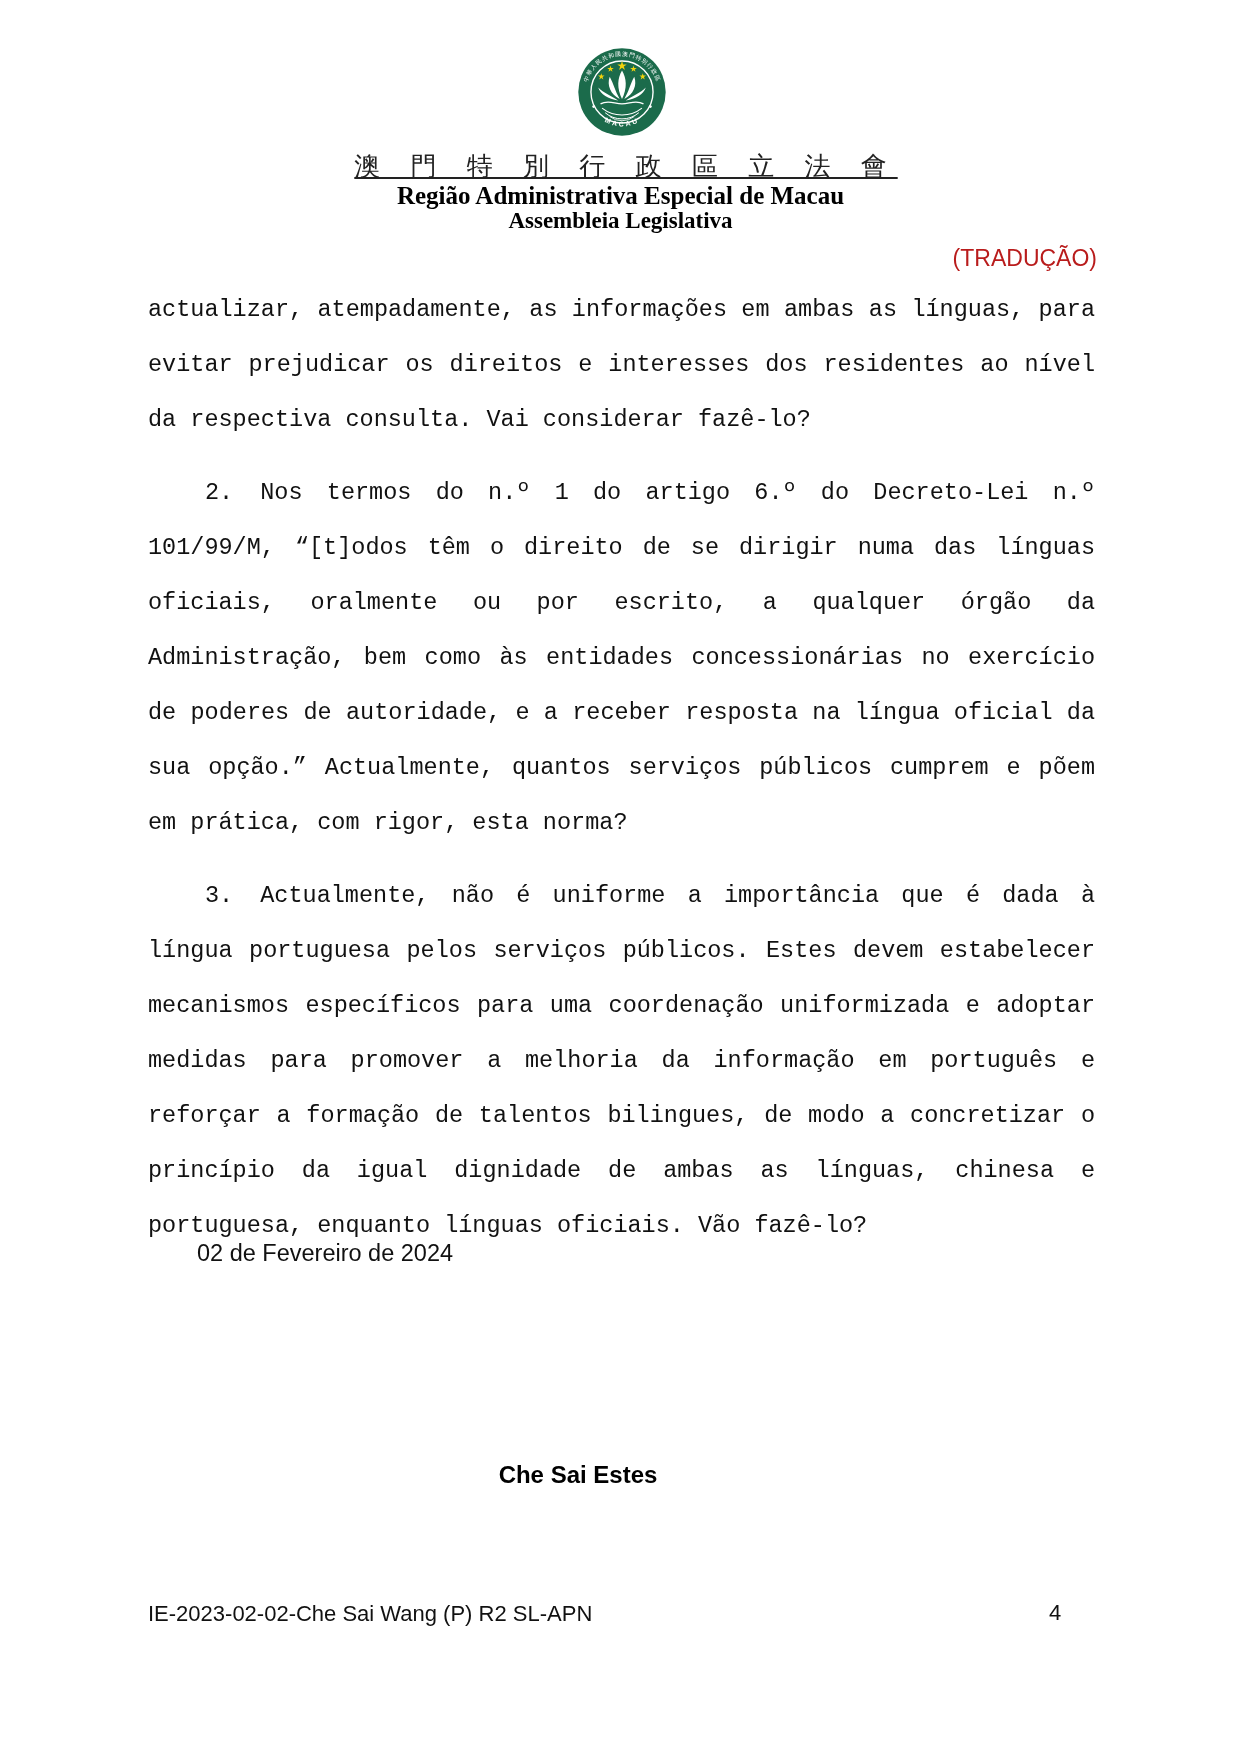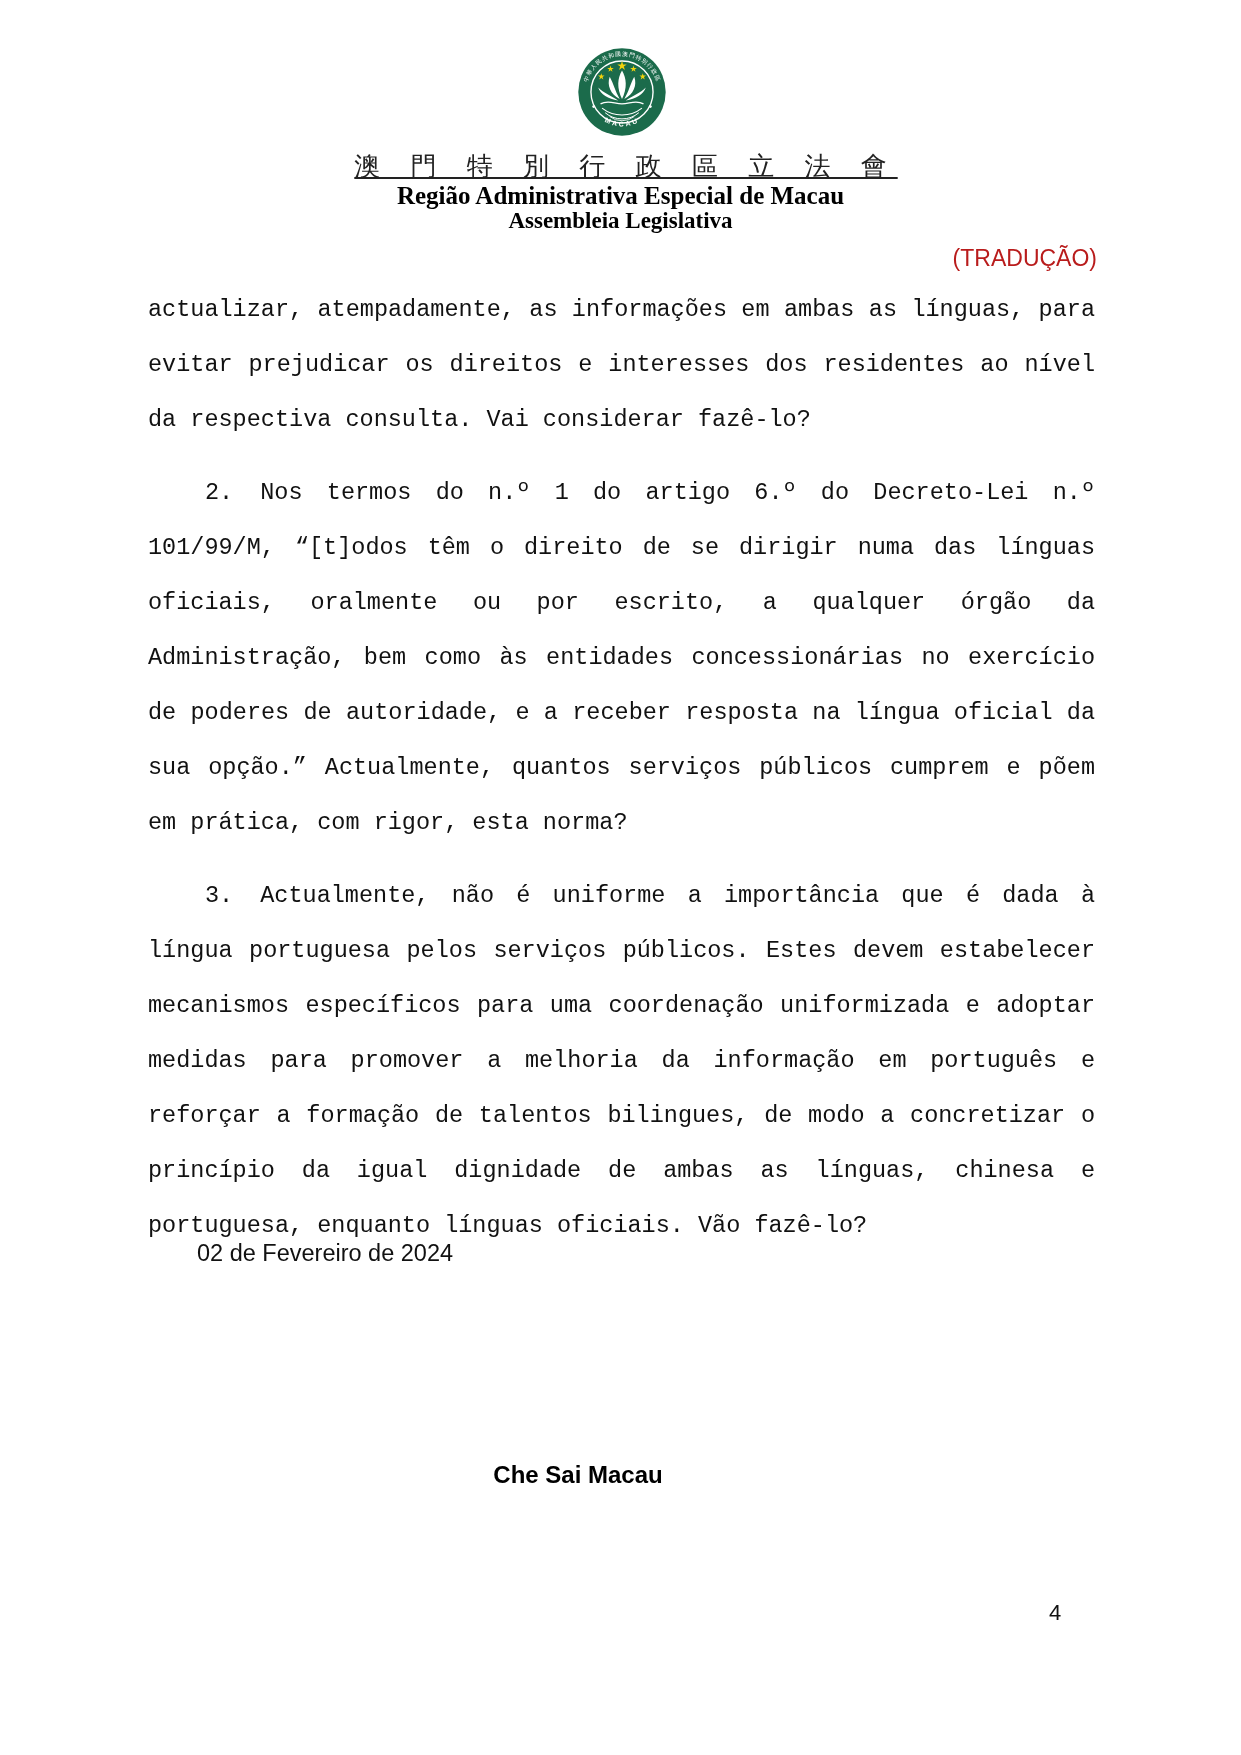--- a/index.html
+++ b/index.html
@@ -123,17 +123,18 @@
   <div class="traducao">(TRADUÇÃO)</div>
 
   <div class="body-text">
     <p><span>actualizar, atempadamente, as informações em ambas as línguas, para evitar prejudicar os direitos e interesses dos residentes ao nível da respectiva consulta. Vai considerar fazê-lo?</span></p>
     <p class="numbered"><span class="pnum">2.</span><span>Nos termos do n.º 1 do artigo 6.º do Decreto-Lei n.º 101/99/M, “[t]odos têm o direito de se dirigir numa das línguas oficiais, oralmente ou por escrito, a qualquer órgão da Administração, bem como às entidades concessionárias no exercício de poderes de autoridade, e a receber resposta na língua oficial da sua opção.” Actualmente, quantos serviços públicos cumprem e põem em prática, com rigor, esta norma?</span></p>
     <p class="numbered"><span class="pnum">3.</span><span>Actualmente, não é uniforme a importância que é dada à língua portuguesa pelos serviços públicos. Estes devem estabelecer mecanismos específicos para uma coordenação uniformizada e adoptar medidas para promover a melhoria da informação em português e reforçar a formação de talentos bilingues, de modo a concretizar o princípio da igual dignidade de ambas as línguas, chinesa e portuguesa, enquanto línguas oficiais. Vão fazê-lo?</span></p>
   </div>
 
   <div class="date-line">02 de Fevereiro de 2024</div>
 
-  <div class="sig-line2">Che Sai Macau</div>
+  <div class="sig-line2">Che Sai Estes</div>
 
+  <div class="footer-ref">IE-2023-02-02-Che Sai Wang (P) R2 SL-APN</div>
   <div class="footer-page">4</div>
 
 </div>
 
 </body></html>

